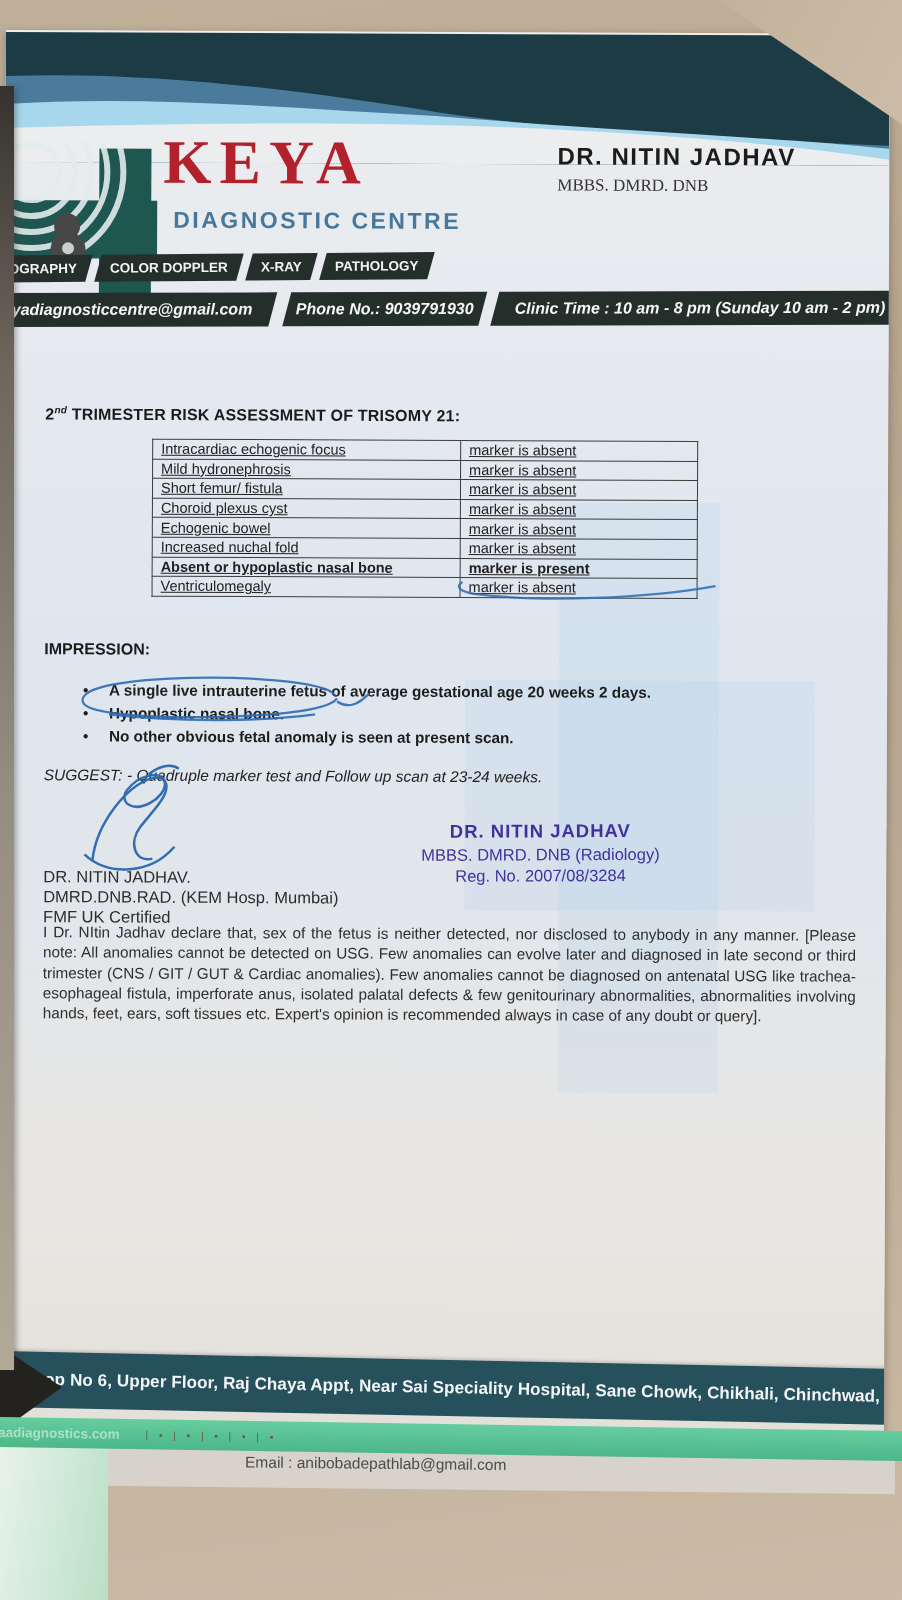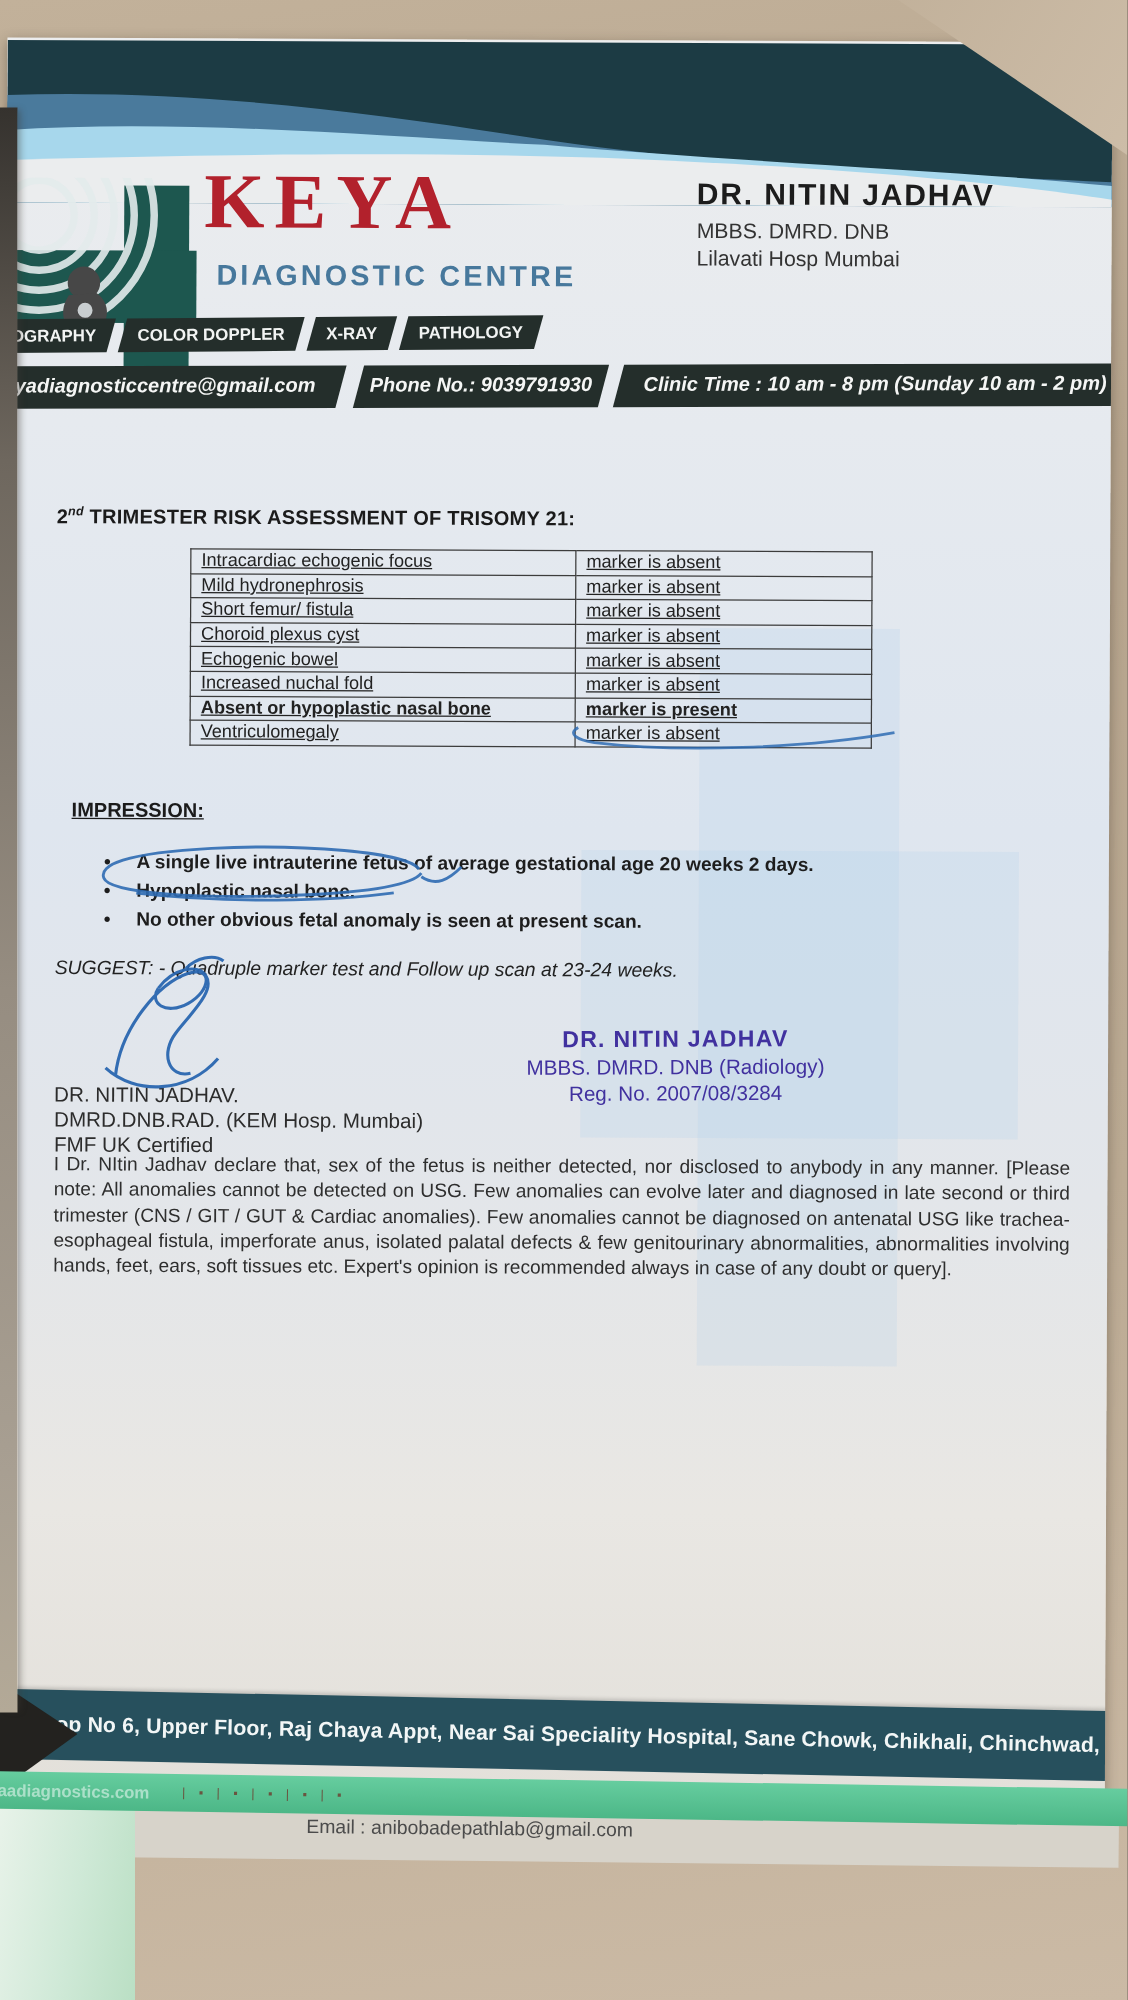--- a/index.html
+++ b/index.html
@@ -17,21 +17,21 @@
   .wm-v{left:556px;top:470px;width:160px;height:590px;}
   .wm-h{left:462px;top:648px;width:350px;height:230px;}
 
   
   .wave-svg{left:0;top:0;}
   .brand-name{left:158px;top:96px;font-family:"Liberation Serif",serif;font-weight:bold;
     font-size:62px;color:#b2212c;letter-spacing:8px;}
   .brand-sub{left:168px;top:176px;font-size:23px;font-weight:bold;color:#47789c;letter-spacing:2.5px;}
   .doc-block{left:552px;top:110px;color:#333;}
   .doc-name{font-size:24px;font-weight:bold;color:#1c1c1c;letter-spacing:1.5px;margin-bottom:4px;}
-  .doc-line{font-size:17px;line-height:21.5px;}
+  .doc-line{font-size:17px;line-height:21.5px;font-family:Liberation Serif, serif;}
 
   .services-bar{left:-18px;top:223px;height:27px;display:flex;gap:9px;transform:rotate(-.7deg);}
   .badge{background:#242e2b;transform:skewX(-16deg);display:flex;align-items:center;
     padding:0 12px;height:27px;}
   .badge span{transform:skewX(16deg);color:#f2f4f3;font-size:13.5px;font-weight:bold;white-space:nowrap;}
 
   .contact-bar{left:-8px;top:260px;width:900px;height:36px;transform:rotate(-.4deg);}
   .cseg{position:absolute;top:0;height:34px;background:#242e2b;transform:skewX(-15deg);
     display:flex;align-items:center;justify-content:center;}
   .cseg span{transform:skewX(15deg);color:#f5f6f5;font-size:16px;font-weight:bold;font-style:italic;white-space:nowrap;}
@@ -42,21 +42,21 @@
   
   .title{left:41px;top:374px;font-size:16px;font-weight:bold;color:#1b1b1b;letter-spacing:.2px;}
   .title .sup{vertical-align:super;font-size:10px;font-style:italic;}
 
   table.markers{left:148px;top:408px;position:absolute;border-collapse:collapse;width:546px;
     font-size:14.5px;color:#222;}
   table.markers td{border:1px solid #3c3c3c;height:18.6px;padding:0 0 0 8px;white-space:nowrap;text-decoration:underline;}
   table.markers td.val{width:228px;}
   table.markers tr.row-bold td{font-weight:bold;}
 
-  .impression-h{left:54px;top:610px;font-size:16px;font-weight:bold;color:#1b1b1b;text-decoration:underline;}
+  .impression-h{left:41px;top:610px;font-size:16px;font-weight:bold;color:#1b1b1b;}
   .bullets{left:72px;top:648px;width:720px;}
   .bullet-row{position:relative;padding-left:34px;font-size:15.3px;font-weight:bold;color:#1d1d1d;
     line-height:23px;}
   .bullet-row::before{content:"•";position:absolute;left:8px;}
   .suggest{left:41px;top:736px;font-size:15.5px;font-style:italic;color:#222;}
 
   .stamp{left:378px;top:788px;width:320px;text-align:center;color:#41319f;transform:rotate(-.5deg);}
   .stamp .s1{font-size:18.5px;font-weight:bold;letter-spacing:1px;}
   .stamp .s2{font-size:16.5px;margin-top:3px;}
   .stamp .s3{font-size:16.5px;margin-top:2px;}
@@ -125,21 +125,20 @@
       <path d="M50,94 C38,112 52,130 68,124 C84,118 84,100 72,92 Z" fill="#474747"></path>
       <circle cx="63" cy="106" r="6" fill="#c9ced0"></circle>
     </svg>
 
     <div class="abs brand-name">KEYA</div>
     <div class="abs brand-sub">DIAGNOSTIC CENTRE</div>
 
     <div class="abs doc-block">
       <div class="doc-name">DR. NITIN JADHAV</div>
       <div class="doc-line">MBBS. DMRD. DNB</div>
-      <div class="doc-line">Lilavati Hosp Mumbai</div>
     </div>
 
     <div class="abs services-bar">
       <div class="badge">
           <span>NOGRAPHY</span>
         </div>
       <div class="badge">
           <span>COLOR DOPPLER</span>
         </div>
       <div class="badge">

